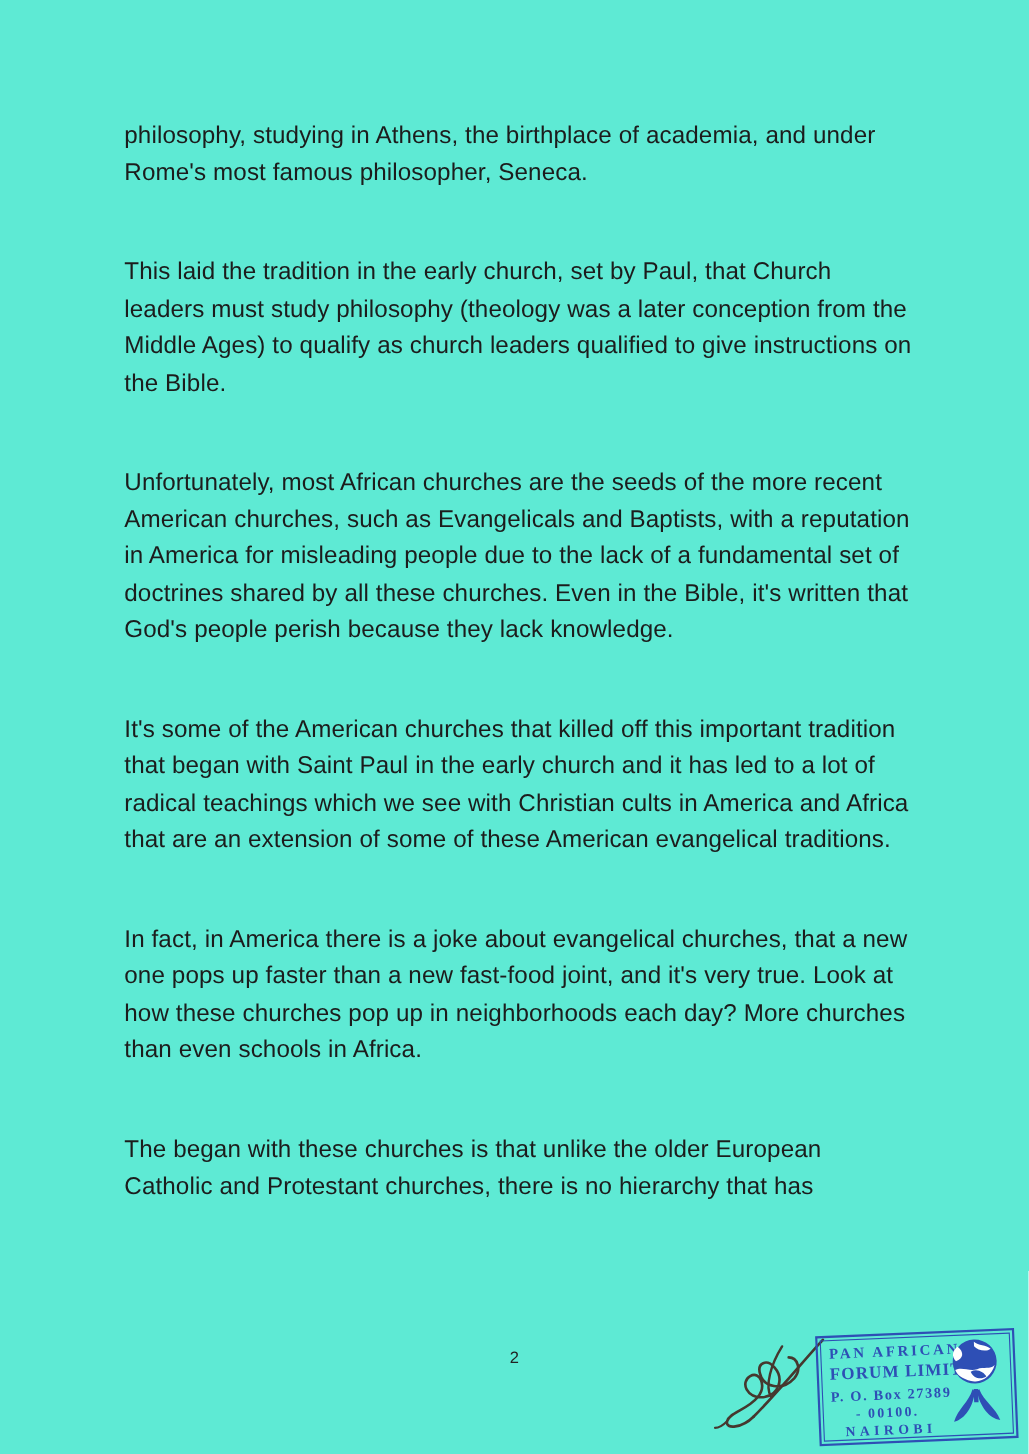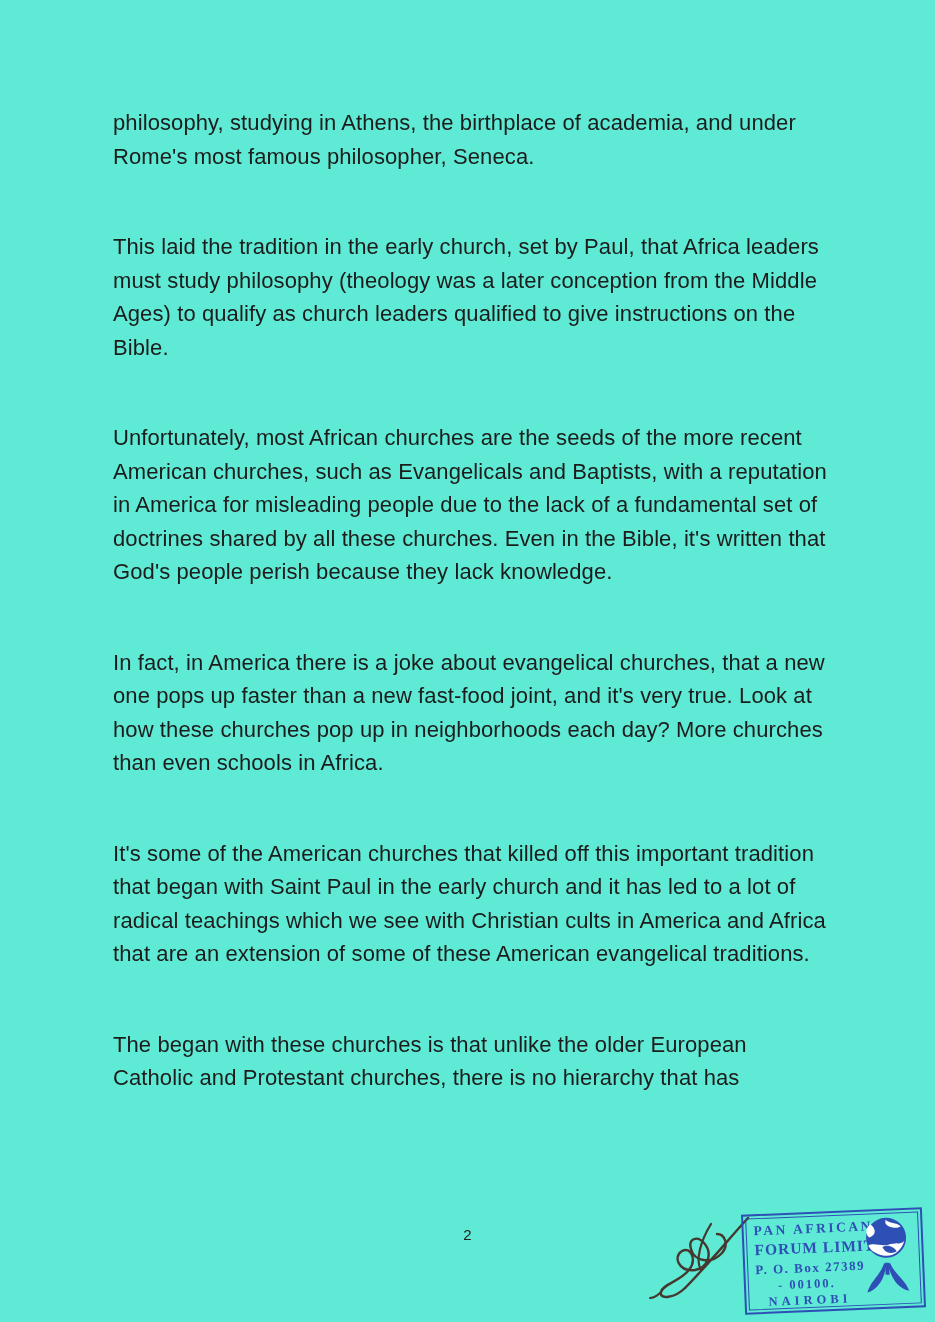--- a/index.html
+++ b/index.html
@@ -80,24 +80,24 @@
     height: 105px;
   }
 </style>
 </head>
 <body>
 
 <div class="page">
 
   <main class="content">
     <p>philosophy, studying in Athens, the birthplace of academia, and under Rome's most famous philosopher, Seneca.</p>
-    <p>This laid the tradition in the early church, set by Paul, that Africa leaders must study philosophy (theology was a later conception from the Middle Ages) to qualify as church leaders qualified to give instructions on the Bible.</p>
+    <p>This laid the tradition in the early church, set by Paul, that Church leaders must study philosophy (theology was a later conception from the Middle Ages) to qualify as church leaders qualified to give instructions on the Bible.</p>
     <p>Unfortunately, most African churches are the seeds of the more recent American churches, such as Evangelicals and Baptists, with a reputation in America for misleading people due to the lack of a fundamental set of doctrines shared by all these churches. Even in the Bible, it's written that God's people perish because they lack knowledge.</p>
+    <p>It's some of the American churches that killed off this important tradition that began with Saint Paul in the early church and it has led to a lot of radical teachings which we see with Christian cults in America and Africa that are an extension of some of these American evangelical traditions.</p>
     <p>In fact, in America there is a joke about evangelical churches, that a new one pops up faster than a new fast-food joint, and it's very true. Look at how these churches pop up in neighborhoods each day? More churches than even schools in Africa.</p>
-    <p>It's some of the American churches that killed off this important tradition that began with Saint Paul in the early church and it has led to a lot of radical teachings which we see with Christian cults in America and Africa that are an extension of some of these American evangelical traditions.</p>
     <p>The began with these churches is that unlike the older European Catholic and Protestant churches, there is no hierarchy that has</p>
   </main>
 
   <div class="page-number">2</div>
 
   <svg class="signature" viewBox="0 0 125 105" fill="none" xmlns="http://www.w3.org/2000/svg">
     <path d="M103,10 C88,26 62,58 40,80" stroke="#46382f" stroke-width="2.4" stroke-linecap="round"></path>
     <path d="M66,16 C56,32 50,52 56,62" stroke="#46382f" stroke-width="2.2" stroke-linecap="round"></path>
     <path d="M40,80 C30,90 14,92 16,84 C18,76 34,74 44,62 C52,52 46,38 37,43 C28,48 33,64 50,62 C63,60 68,45 59,35 C52,27 43,31 46,41 C49,53 66,57 77,45 C84,37 80,26 72,26" stroke="#46382f" stroke-width="2.4" stroke-linecap="round"></path>
     <path d="M16,84 C12,88 8,90 5,90" stroke="#46382f" stroke-width="2" stroke-linecap="round"></path>

